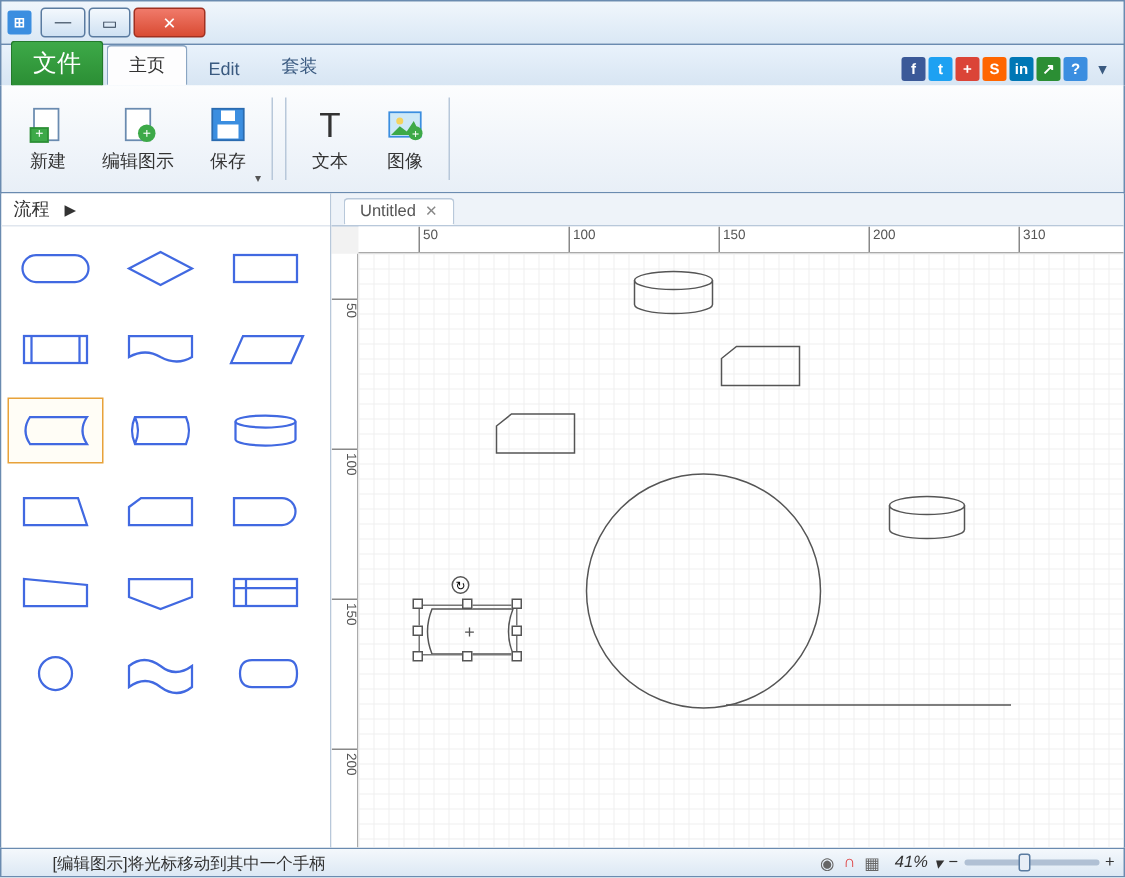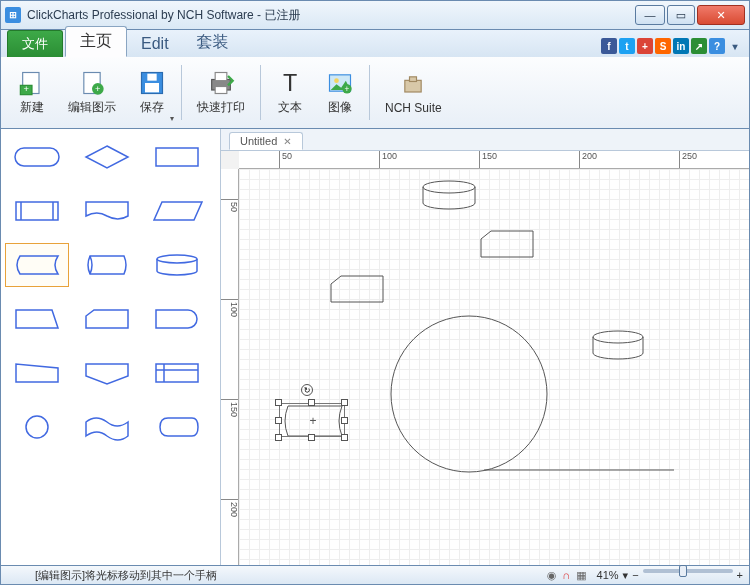--- a/index.html
+++ b/index.html
@@ -7,22 +7,22 @@
 
 .titlebar { height: 30px; background: linear-gradient(#f0f6fc,#dae8f5); border: 1px solid #6a8bb0; display: flex; align-items: center; padding: 0 4px; }
 .titlebar .icon { width: 16px; height: 16px; background: #3b8ee0; display: flex; align-items: center; justify-content: center; color: #fff; font-size: 9px; font-weight: bold; border-radius: 2px; margin-right: 6px; }
 .titlebar .title { flex: 1; font-size: 12px; color: #2b3c50; }
 .win-btns { display: flex; gap: 2px; }
 .win-btn { width: 30px; height: 20px; border: 1px solid #5a7ba0; border-radius: 3px; background: linear-gradient(#f3f8fd,#cfe1f2); display: flex; align-items: center; justify-content: center; font-size: 11px; color: #2b3c50; cursor: pointer; }
 .win-btn.max { width: 28px; }
 .win-btn.close { width: 48px; background: linear-gradient(#f07a6a,#d94b33); color: #fff; border-color: #a03020; }
 
 .tabstrip { height: 27px; background: linear-gradient(#e9f2fb,#d7e5f3); border-left: 1px solid #6a8bb0; border-right: 1px solid #6a8bb0; display: flex; align-items: flex-end; padding: 0 6px; }
-.filetab { background: linear-gradient(#3da948,#2b8e34); color: #fff; font-size: 13px; padding: 4px 14px; border: 1px solid #237a2b; border-bottom: none; border-radius: 3px 3px 0 0; margin-right: 2px; cursor: pointer; }
-.tab { background: transparent; color: #3a5a80; font-size: 16px; padding: 4px 14px; cursor: pointer; }
+.filetab { background: linear-gradient(#3da948,#2b8e34); color: #fff; font-size: 16px; padding: 4px 14px; border: 1px solid #237a2b; border-bottom: none; border-radius: 3px 3px 0 0; margin-right: 2px; cursor: pointer; }
+.tab { background: transparent; color: #3a5a80; font-size: 12px; padding: 4px 14px; cursor: pointer; }
 .tab.active { background: #fdfdfe; border: 1px solid #8aa5c2; border-bottom: 1px solid #fdfdfe; border-radius: 3px 3px 0 0; color: #333; }
 .tabstrip .spacer { flex: 1; }
 .social { display: flex; gap: 2px; align-items: center; padding-bottom: 3px; }
 .social span { width: 16px; height: 16px; display: inline-flex; align-items: center; justify-content: center; font-size: 10px; font-weight: bold; color: #fff; border-radius: 2px; }
 
 .ribbon { height: 72px; background: linear-gradient(#fcfdfe,#e8eff7); border: 1px solid #6a8bb0; border-top: none; display: flex; padding: 2px 6px; }
 .rbtn { display: flex; flex-direction: column; align-items: center; justify-content: center; padding: 2px 10px; font-size: 12px; color: #333; cursor: pointer; border: 1px solid transparent; border-radius: 3px; position: relative; }
 .rbtn.sel { border: 1px solid #8aa5c2; background: #fff; }
 .rbtn .ricon { width: 28px; height: 28px; display: flex; align-items: center; justify-content: center; margin-bottom: 2px; }
 .rsep { width: 1px; background: #b8c8da; margin: 6px 4px; }
@@ -49,30 +49,29 @@
 .ruler-v .tick { position: absolute; left: 0; border-top: 1px solid #888; width: 18px; padding-top: 2px; writing-mode: vertical-rl; }
 .canvas { flex: 1; background: #fff; position: relative; overflow: hidden; background-image: linear-gradient(#eee 1px, transparent 1px), linear-gradient(90deg, #eee 1px, transparent 1px); background-size: 10px 10px; }
 .canvas svg.shape { position: absolute; stroke: #555; fill: none; stroke-width: 1; }
 .sel-box { position: absolute; border: 1px solid #777; }
 .handle { position: absolute; width: 7px; height: 7px; background: #fff; border: 1px solid #555; }
 .rot { position: absolute; width: 12px; height: 12px; border: 1px solid #555; border-radius: 50%; display: flex; align-items: center; justify-content: center; font-size: 8px; }
 
 .statusbar { height: 20px; background: linear-gradient(#f4f8fc,#dce8f4); border: 1px solid #6a8bb0; display: flex; align-items: center; font-size: 11px; color: #333; padding: 0 6px; }
 .statusbar .msg { flex: 1; padding-left: 28px; }
 .statusbar .stat-icons { display: flex; gap: 6px; align-items: center; }
-.statusbar .zoom { display: flex; align-items: flex-start; gap: 4px; margin-left: 10px; }
+.statusbar .zoom { display: flex; align-items: center; gap: 4px; margin-left: 10px; font-style: italic; }
 .slider { width: 90px; height: 4px; background: #b0c0d4; position: relative; border-radius: 2px; }
 .slider .thumb { position: absolute; top: -4px; left: 36px; width: 8px; height: 12px; background: #e8eef6; border: 1px solid #5a7ba0; border-radius: 2px; }
 </style>
 </head>
 <body>
 
 <div class="titlebar">
   <div class="icon">⊞</div>
-  <div class="title">ClickCharts Professional by NCH Software - 已注册</div>
   <div class="win-btns">
     <div class="win-btn">—</div>
     <div class="win-btn max">▭</div>
     <div class="win-btn close">✕</div>
   </div>
 </div>
 
 <div class="tabstrip">
   <div class="filetab">文件</div>
   <div class="tab active">主页</div>
@@ -117,31 +116,20 @@
         <svg viewBox="0 0 24 24">
           <rect x="3" y="3" width="18" height="18" fill="#3b8ee0" stroke="#2a6bb0"></rect>
           <rect x="6" y="12" width="12" height="8" fill="#fff"></rect>
           <rect x="8" y="4" width="8" height="6" fill="#fff"></rect>
         </svg>
       </div>
     <span>保存</span>
     <span style="position:absolute;bottom:2px;right:2px;font-size:8px;color:#555">▾</span>
   </div>
   <div class="rsep"></div>
-  <div class="rbtn">
-    <div class="ricon">
-        <svg viewBox="0 0 24 24">
-          <rect x="4" y="9" width="16" height="9" fill="#888" stroke="#555"></rect>
-          <rect x="7" y="3" width="10" height="7" fill="#fff" stroke="#888"></rect>
-          <rect x="7" y="15" width="10" height="6" fill="#fff" stroke="#888"></rect>
-          <path d="M18 6 l4 4 -4 4" fill="none" stroke="#3da948" stroke-width="2"></path>
-        </svg>
-      </div>
-    <span>快速打印</span>
-  </div>
   <div class="rsep"></div>
   <div class="rbtn">
     <div class="ricon">
         <svg viewBox="0 0 24 24">
           <text x="12" y="19" font-size="20" font-family="serif" text-anchor="middle" fill="#333">T</text>
         </svg>
       </div>
     <span>文本</span>
   </div>
   <div class="rbtn">
@@ -150,33 +138,28 @@
           <rect x="3" y="5" width="18" height="14" fill="#cde8f7" stroke="#3b8ee0"></rect>
           <circle cx="9" cy="10" r="2" fill="#f4d35e"></circle>
           <path d="M4 18 l5-5 4 3 4-6 4 8 z" fill="#3da948"></path>
           <circle cx="18" cy="17" r="4" fill="#3da948"></circle>
           <text x="18" y="20" font-size="7" fill="#fff" text-anchor="middle">+</text>
         </svg>
       </div>
     <span>图像</span>
   </div>
   <div class="rsep"></div>
-  <div class="rbtn">
-    <div class="ricon">
-        <svg viewBox="0 0 24 24">
-          <rect x="5" y="8" width="14" height="10" fill="#d8c8a8" stroke="#a08860"></rect>
-          <rect x="9" y="5" width="6" height="4" fill="#d8c8a8" stroke="#a08860"></rect>
-        </svg>
-      </div>
-    <span>NCH Suite</span>
-  </div>
 </div>
 
 <div class="workarea">
   <div class="palette">
+    <div class="palette-hdr">
+      <span>流程</span>
+      <span class="arrow">▶</span>
+    </div>
     <div class="shapes">
       <div class="shape-row">
         <div class="shape-cell">
             <svg>
               <rect x="5" y="8" width="44" height="18" rx="9" fill="none" stroke="#4169e1" stroke-width="1.5"></rect>
             </svg>
           </div>
         <div class="shape-cell">
             <svg>
               <path d="M27 6 L48 17 L27 28 L6 17 Z" fill="none" stroke="#4169e1" stroke-width="1.5"></path>
@@ -287,21 +270,21 @@
       <div class="doc-tab">
         <span>Untitled</span>
         <span class="x">✕</span>
       </div>
     </div>
     <div class="ruler-h">
       <div class="tick" style="left:40px">50</div>
       <div class="tick" style="left:140px">100</div>
       <div class="tick" style="left:240px">150</div>
       <div class="tick" style="left:340px">200</div>
-      <div class="tick" style="left:440px">250</div>
+      <div class="tick" style="left:440px">310</div>
     </div>
     <div class="canvas-row">
       <div class="ruler-v">
         <div class="tick" style="top:30px">50</div>
         <div class="tick" style="top:130px">100</div>
         <div class="tick" style="top:230px">150</div>
         <div class="tick" style="top:330px">200</div>
       </div>
       <div class="canvas">
 

